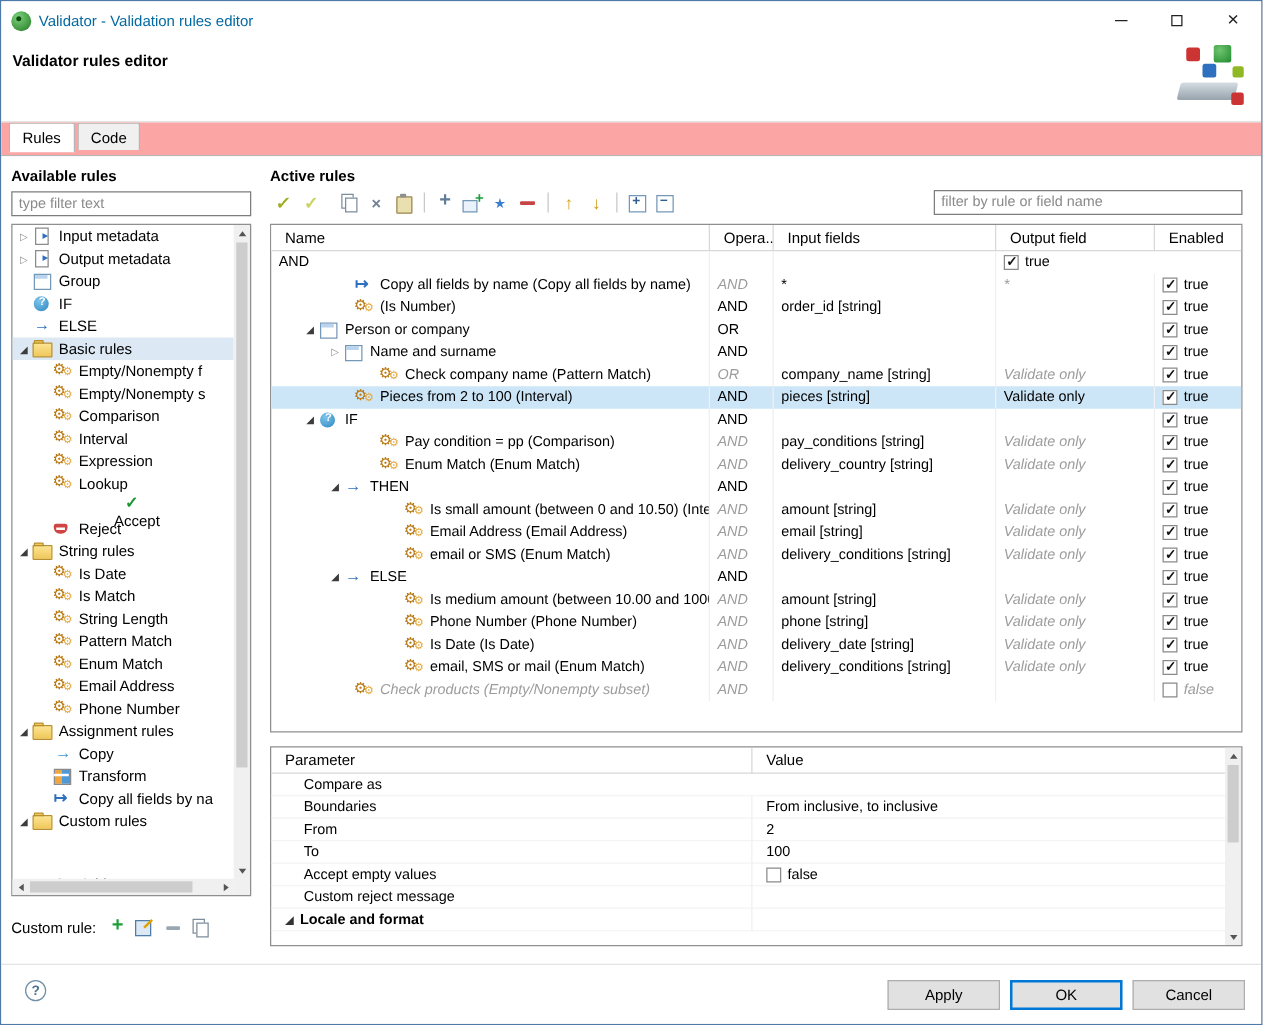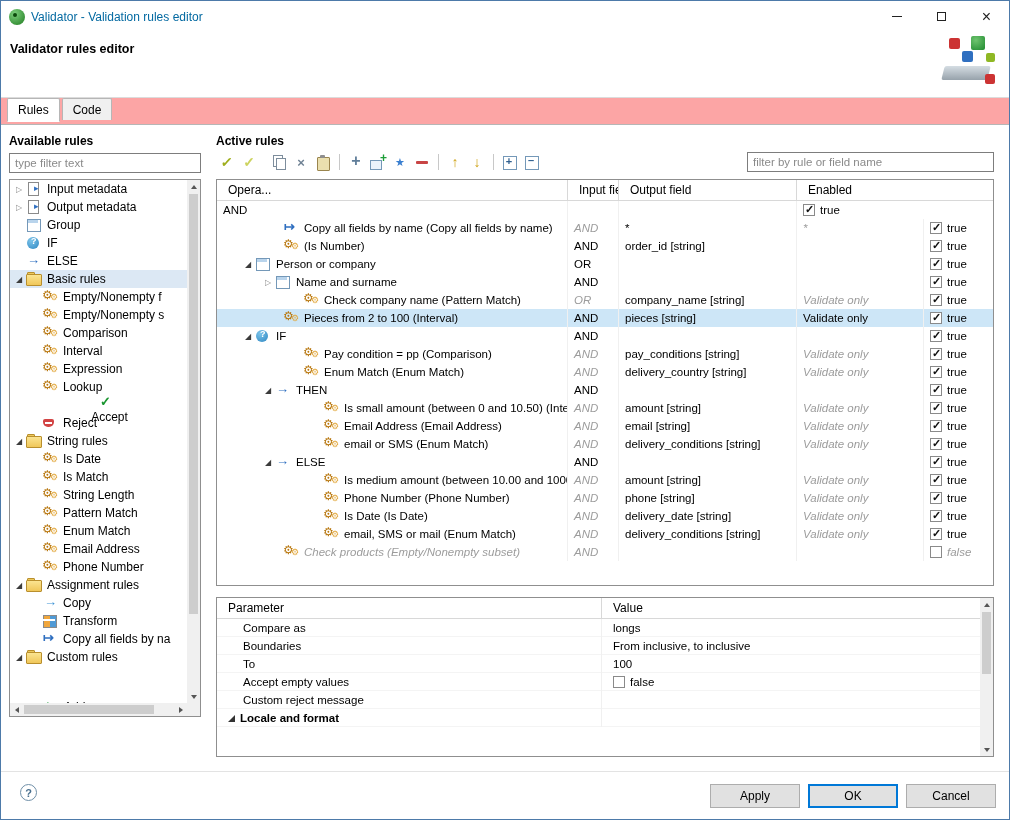--- a/index.html
+++ b/index.html
@@ -364,20 +364,29 @@
         <div class="sb-btn" style="left:0">
             <span class="arr-l"></span>
           </div>
         <div class="hthumb" style="left:14px; width:130px"></div>
         <div class="sb-btn" style="right:0">
             <span class="arr-r"></span>
           </div>
       </div>
       <div class="sb-corner"></div>
     </div>
+    <div class="custom-bar">
+      <span class="lbl">Custom rule:</span>
+      <span id="custombar" style="display:flex">
+          <span class="ti ti-add-custom-rule"></span>
+          <span class="ti ti-edit-custom-rule"></span>
+          <span class="ti ti-remove-custom-rule"></span>
+          <span class="ti ti-duplicate-custom-rule"></span>
+        </span>
+    </div>
 
     <div class="sec-label lbl-active">Active rules</div>
     <div class="rtoolbar" id="rtoolbar">
         <span class="ti ti-validate"></span>
         <span class="ti ti-mark"></span>
         <span class="tgap"></span>
         <span class="ti ti-copy"></span>
         <span class="ti ti-cut"></span>
         <span class="ti ti-paste"></span>
         <span class="tsep"></span>
@@ -389,20 +398,21 @@
         <span class="ti ti-move-up"></span>
         <span class="ti ti-move-down"></span>
         <span class="tsep"></span>
         <span class="ti ti-expand-all"></span>
         <span class="ti ti-collapse-all"></span>
         <input class="filter rules-filter" placeholder="filter by rule or field name" style="">
       </div>
 
     <div class="rules-box">
       <div class="rgrid rhead" id="ruleshead">
+          <div class="hcell">Name</div>
           <div class="hcell">Opera...</div>
           <div class="hcell">Input fields</div>
           <div class="hcell">Output field</div>
           <div class="hcell">Enabled</div>
         </div>
       <div id="rulesbody">
           <div class="rgrid rrow">
             <div class="cell">AND</div>
             <div class="cell"></div>
             <div class="cell"></div>
@@ -667,25 +677,28 @@
     </div>
 
     <div class="params-box">
       <div class="pgrid phead" id="paramshead">
           <div class="hcell">Parameter</div>
           <div class="hcell">Value</div>
         </div>
       <div id="paramsbody">
           <div class="pgrid prow">
             <div class="pcell indent">Compare as</div>
-            <div class="pcell pvalue">longs</div>
           </div>
           <div class="pgrid prow">
             <div class="pcell indent">Boundaries</div>
             <div class="pcell pvalue">From inclusive, to inclusive</div>
+          </div>
+          <div class="pgrid prow">
+            <div class="pcell indent">From</div>
+            <div class="pcell pvalue">2</div>
           </div>
           <div class="pgrid prow">
             <div class="pcell indent">To</div>
             <div class="pcell pvalue">100</div>
           </div>
           <div class="pgrid prow">
             <div class="pcell indent">Accept empty values</div>
             <div class="pcell pvalue">
               <span class="cb"></span>
               <span>false</span>

